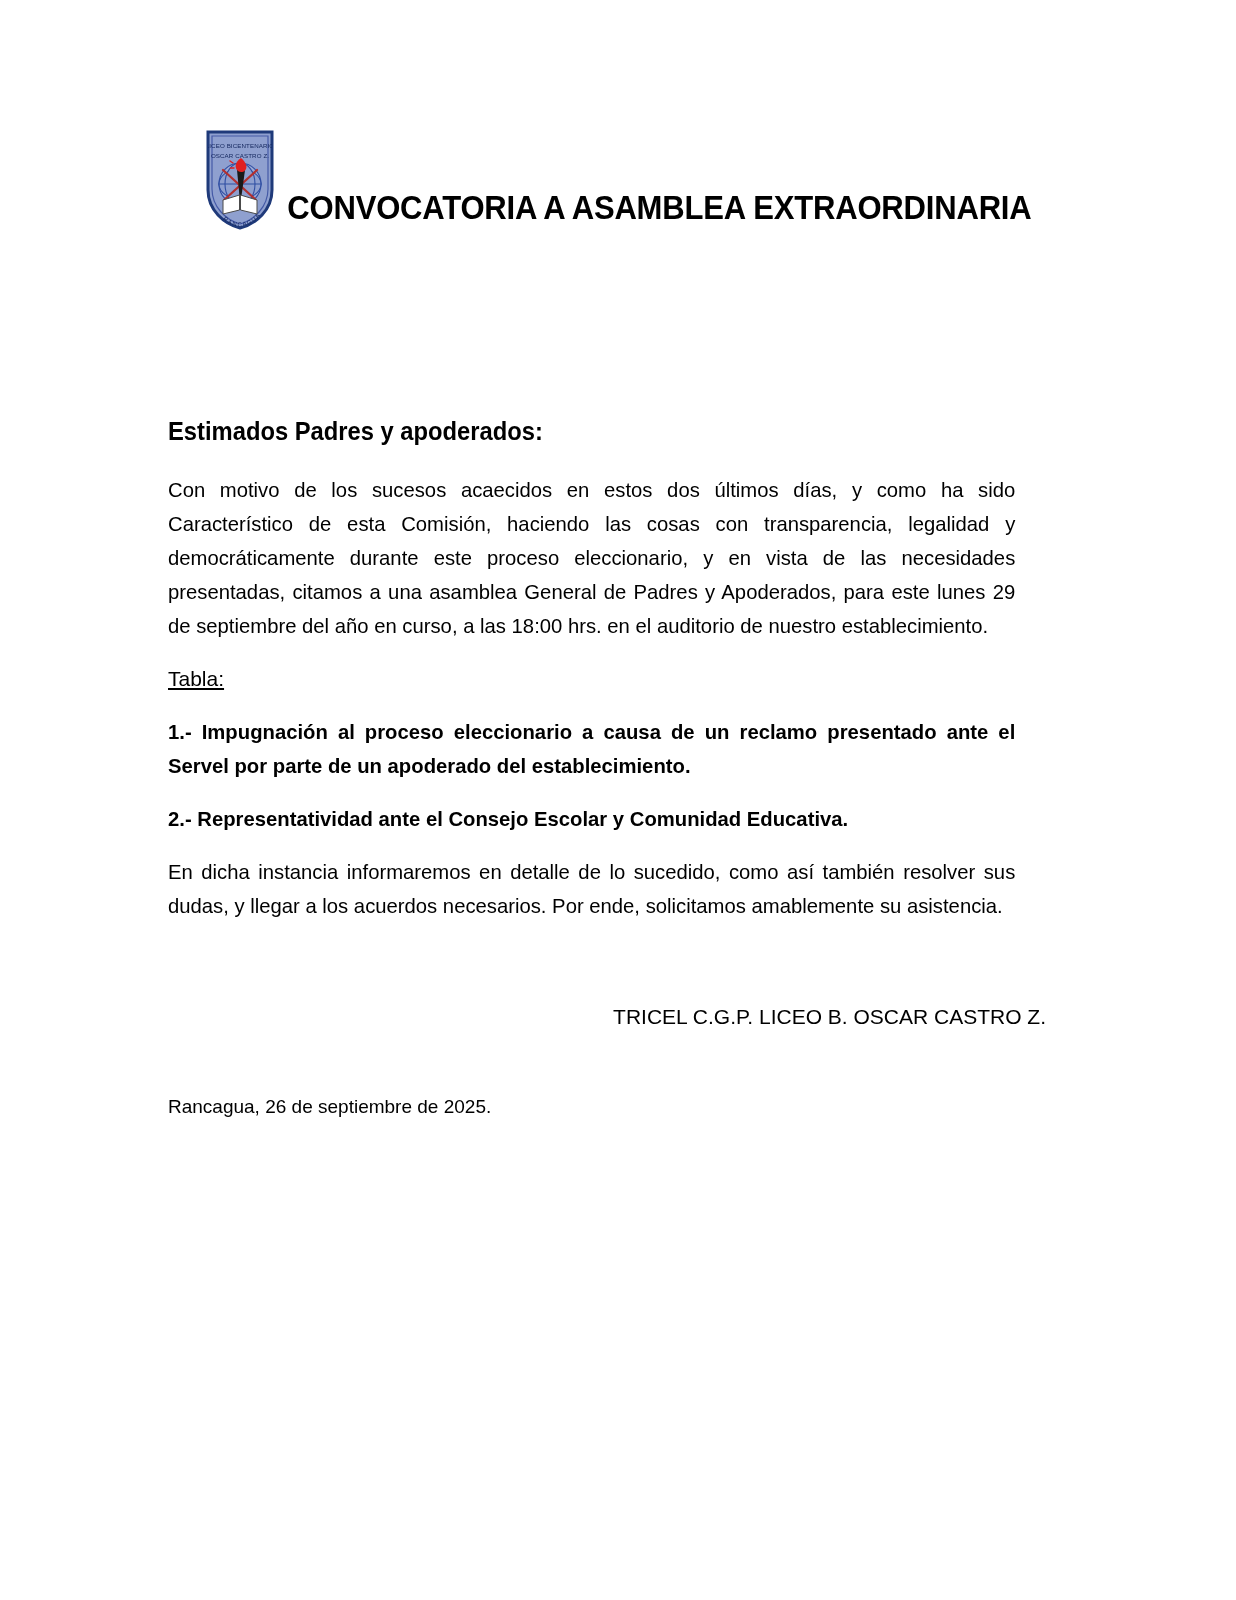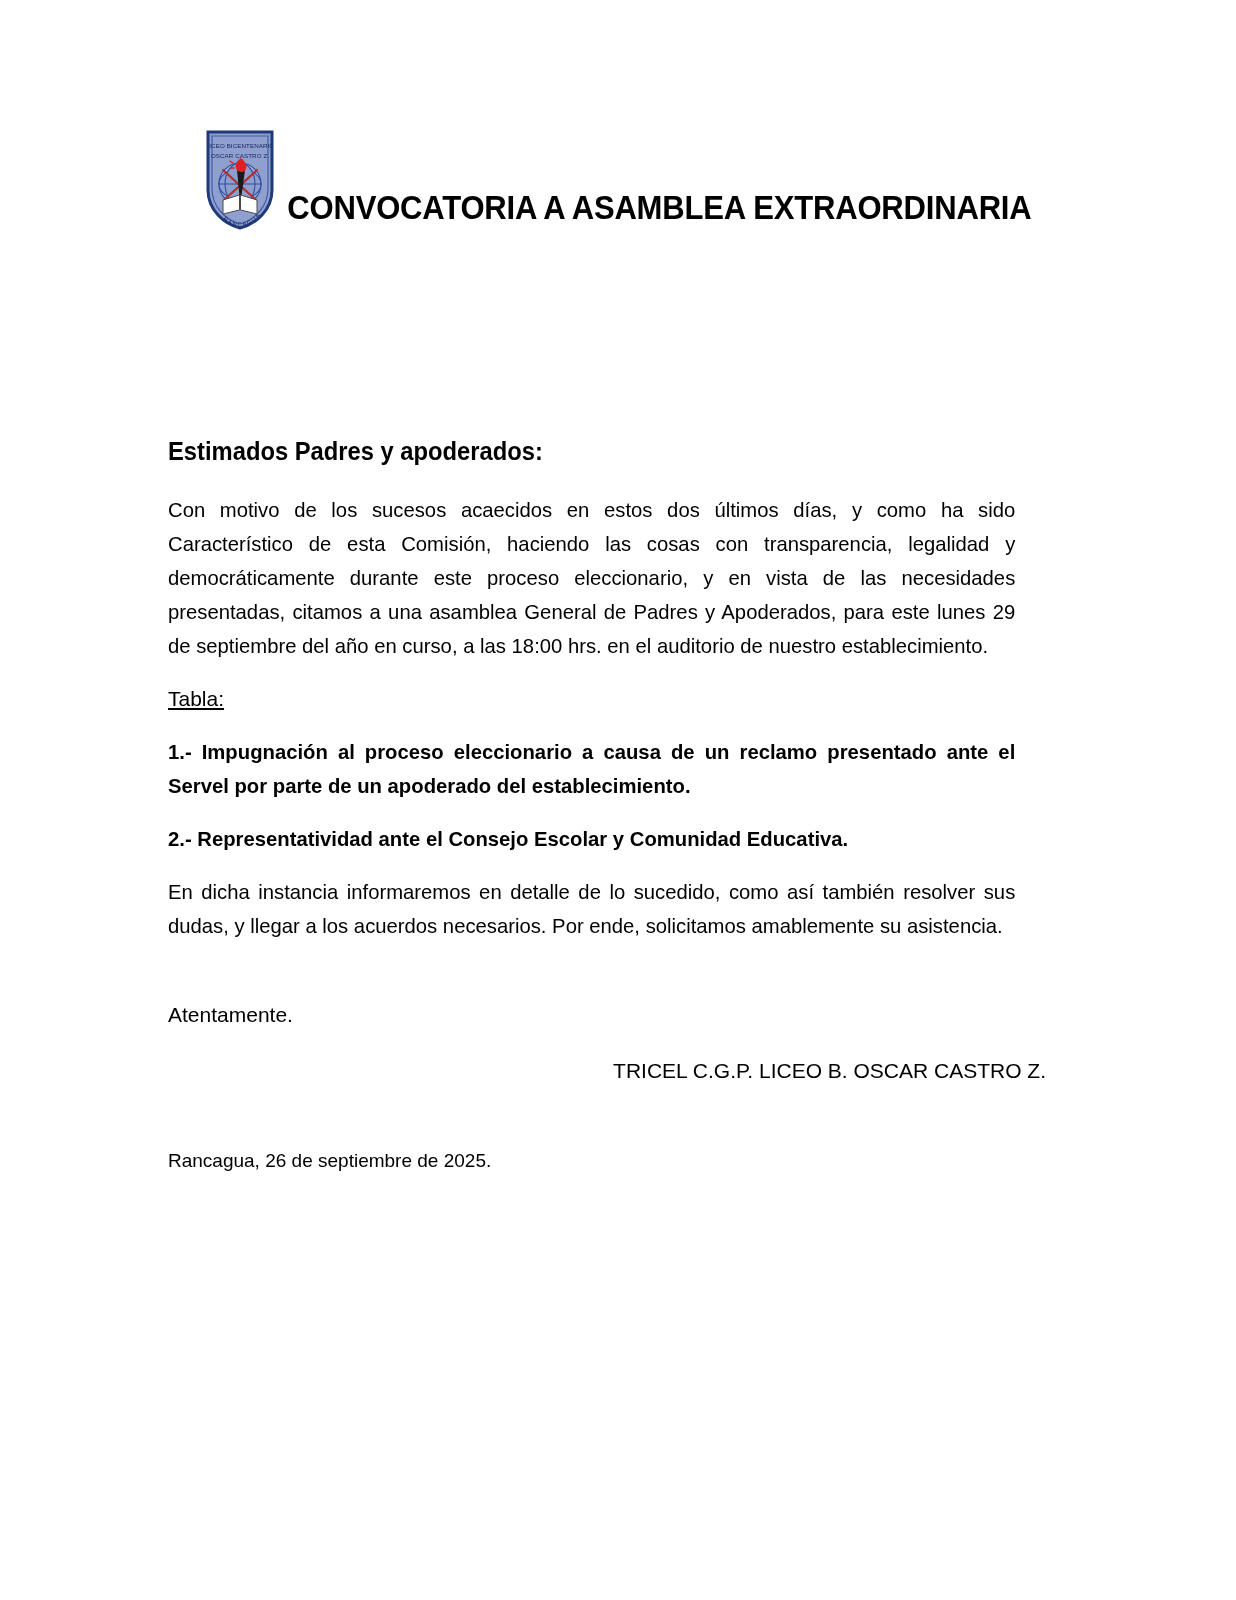--- a/index.html
+++ b/index.html
@@ -48,21 +48,21 @@
     padding-bottom: 8px;
     padding-left: 12px;
     transform: scaleX(0.94);
     transform-origin: left bottom;
   }
 
   
   .content {
     position: absolute;
     left: 168px;
-    top: 436px;
+    top: 416px;
     width: 878px;
   }
   .greeting {
     font-size: 25px;
     font-weight: bold;
     line-height: 1.25;
     margin: 0 0 26px 0;
     transform: scaleX(0.95);
     transform-origin: left center;
   }
@@ -185,21 +185,20 @@
     </div>
 
     <p class="item">1.- Impugnación al proceso eleccionario a causa de un reclamo presentado ante el Servel por parte de un apoderado del establecimiento.</p>
 
     <p class="item">2.- Representatividad ante el Consejo Escolar y Comunidad Educativa.</p>
 
     <p class="para">En dicha instancia informaremos en detalle de lo sucedido, como así también resolver sus dudas, y llegar a los acuerdos necesarios. Por ende, solicitamos amablemente su asistencia.</p>
 
     <div class="spacer-1"></div>
 
-    <p class="closing">Atentamente.</p>
 
     <p class="signature">TRICEL C.G.P. LICEO B. OSCAR CASTRO Z.</p>
 
     <div class="spacer-2"></div>
 
     <p class="place-date">Rancagua, 26 de septiembre de 2025.</p>
   </div>
 
 </div>
 

